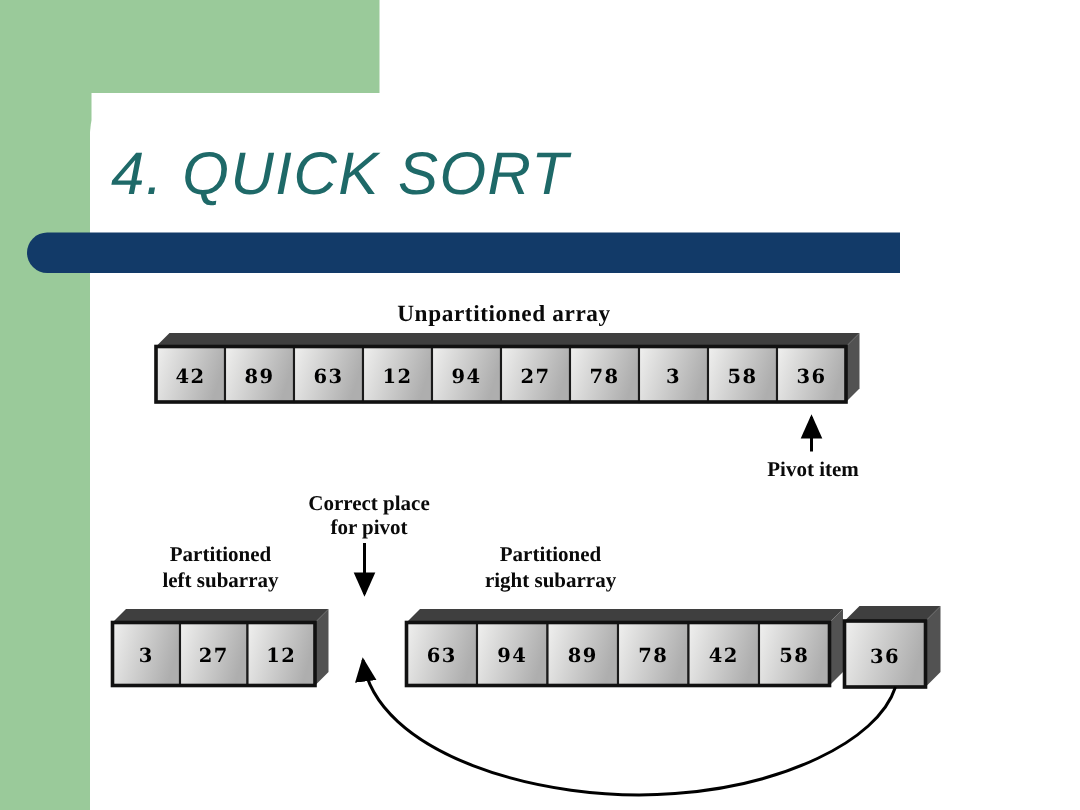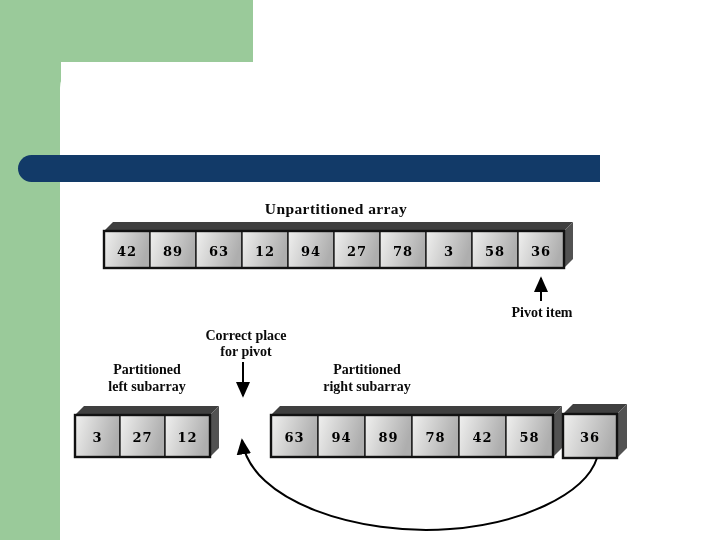--- a/index.html
+++ b/index.html
@@ -39,20 +39,21 @@
   .arrow { stroke:#000; stroke-width:2; fill:none; }
 </style>
 </head>
 <body>
 
 <div class="stage">
   <div class="accent-top"></div>
   <div class="accent-left"></div>
   <div class="panel"></div>
   <div class="navy-bar"></div>
+  <h1 class="title">4. QUICK SORT</h1>
 
   <svg class="diagram-svg" viewBox="0 0 720 540">
     <defs>
       <linearGradient id="cg" x1="0" y1="0" x2="1" y2="0.25">
         <stop offset="0" stop-color="#F0F0EF"></stop>
         <stop offset="1" stop-color="#AEAEAE"></stop>
       </linearGradient>
       <marker id="ah" viewBox="0 0 10 10" refX="8" refY="5" markerWidth="9" markerHeight="9" orient="auto">
         <path d="M0,1 L9,5 L0,9 Z" fill="#000"></path>
       </marker>

